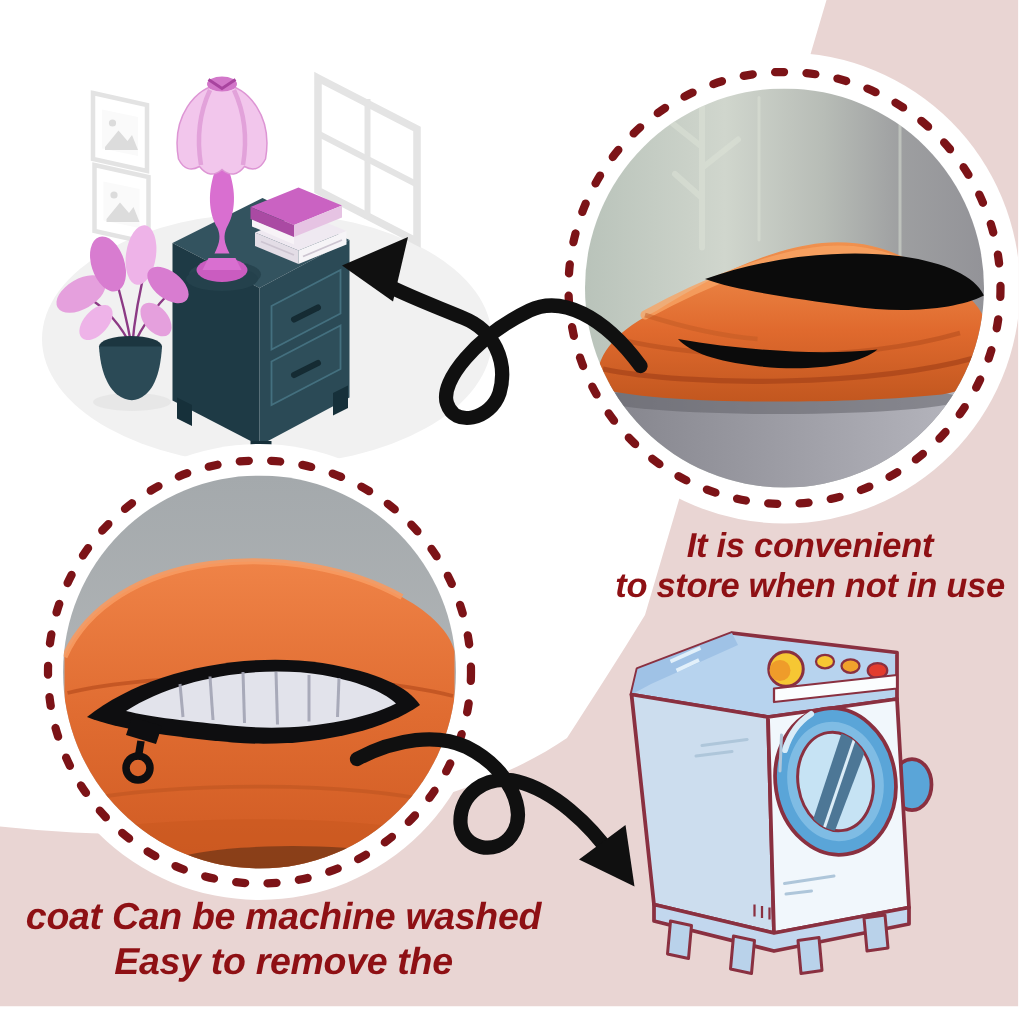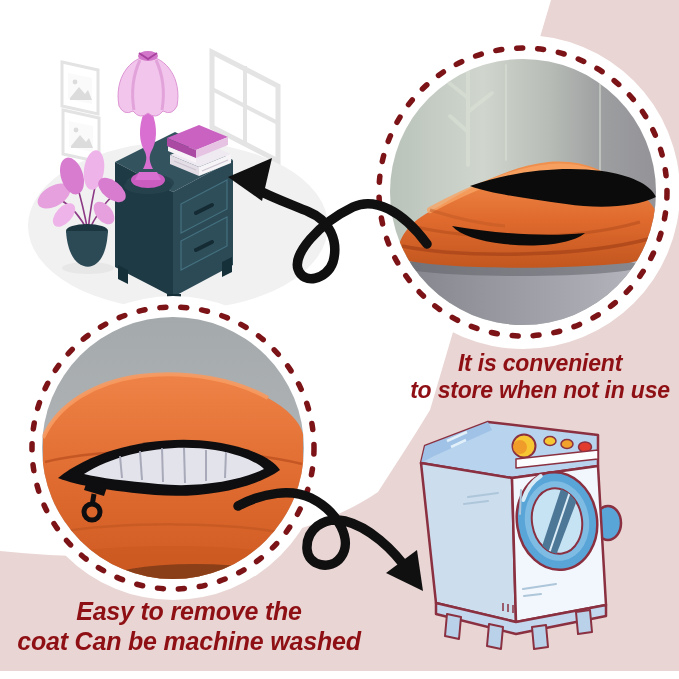--- a/index.html
+++ b/index.html
@@ -243,16 +243,16 @@
              C 306,530 323,516 345,521 C 369,527 393,549 409,572" fill="none" style="stroke:var(--arrow-black,#101010)" stroke-width="9.5" stroke-linecap="round"></path>
     <polygon points="423,591 417,550 386,573" style="fill:var(--arrow-black,#101010)"></polygon>
   </g>
 </svg>
 
   <div class="caption caption-storage">
     <span>It is convenient</span>
     <span>to store when not in use</span>
   </div>
   <div class="caption caption-wash">
+    <span>coat Can be machine washed</span>
     <span>Easy to remove the</span>
-    <span>coat Can be machine washed</span>
   </div>
 </div>
 
 </body></html>

